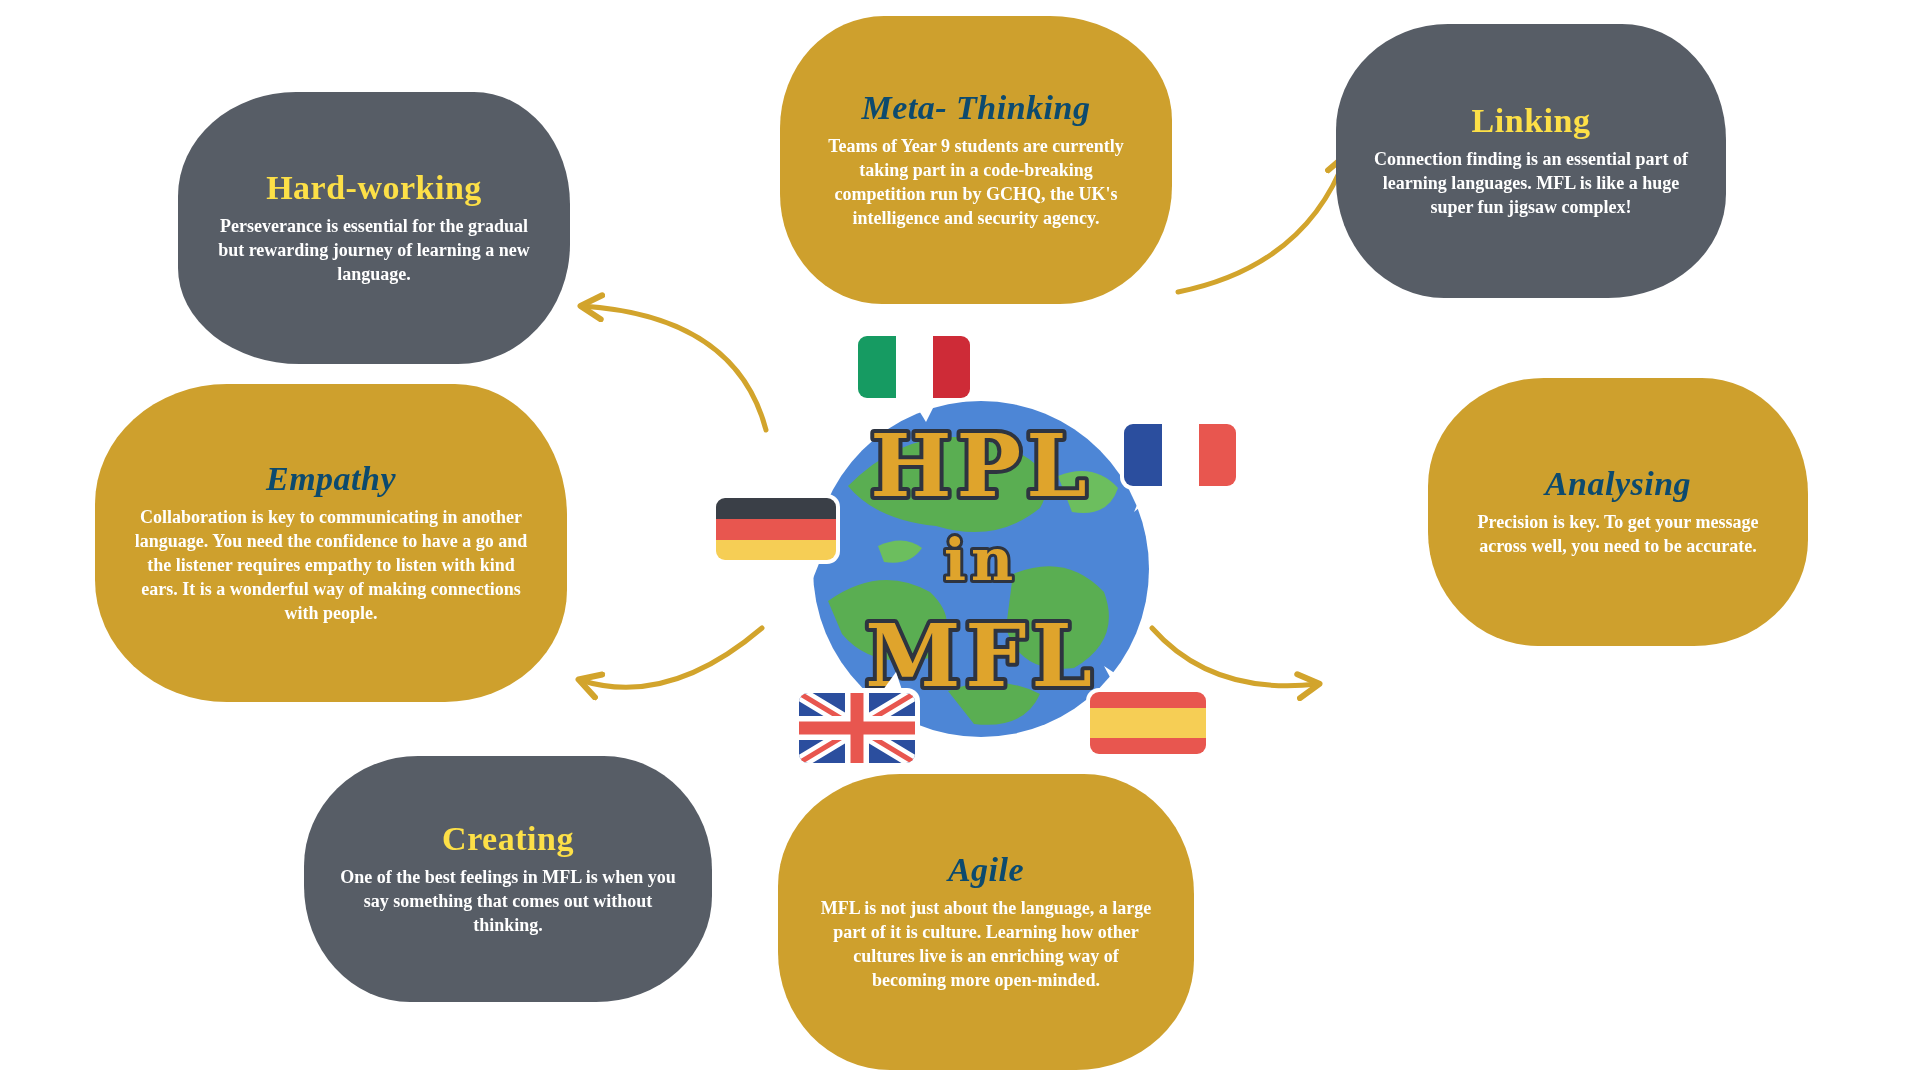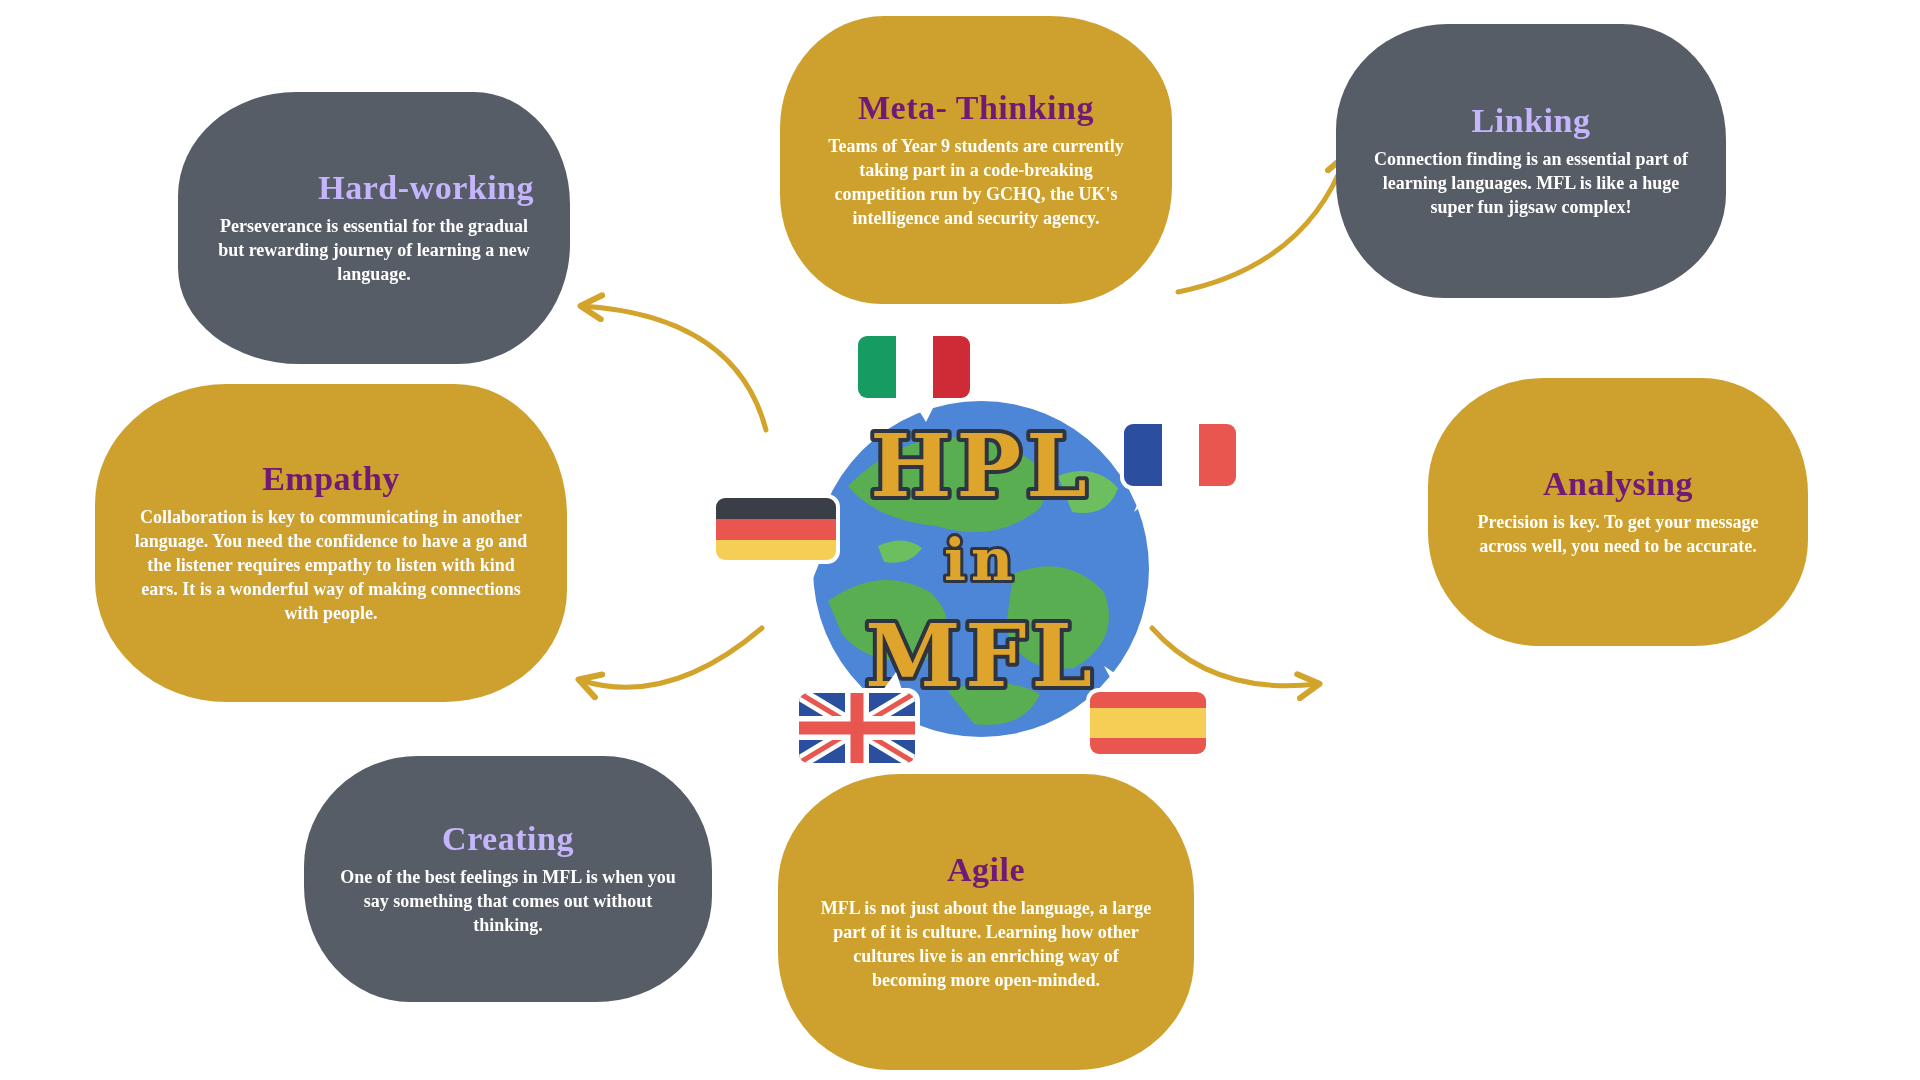--- a/index.html
+++ b/index.html
@@ -10,24 +10,24 @@
   .blob {
     position:absolute;
     display:flex; flex-direction:column; justify-content:center; align-items:center;
     text-align:center;
     padding:20px 36px;
   }
   .blob-title { font-weight:700; font-size:34px; letter-spacing:.5px; margin-bottom:8px; }
   .blob-body  { font-weight:700; font-size:18px; line-height:1.33; color:#ffffff; }
   .gray { background:#575D66; }
   .gold { background:#CEA02D; }
-  .gray .blob-title { color:#c4b5fd; }
-  .gold .blob-title { color:#701a75; }
-
-  .b-hard  { left:178px;  top:92px;  width:392px; height:272px; border-radius:118px 96px 112px 122px / 104px 112px 120px 96px;align-items:flex-end; }
+  .gray .blob-title { color:#fde047; }
+  .gold .blob-title { color:#0c4a6e;font-style:italic; }
+
+  .b-hard  { left:178px;  top:92px;  width:392px; height:272px; border-radius:118px 96px 112px 122px / 104px 112px 120px 96px; }
   .b-meta  { left:780px;  top:16px;  width:392px; height:288px; border-radius:104px 122px 112px 102px / 112px 104px 118px 110px; }
   .b-link  { left:1336px; top:24px;  width:390px; height:274px; border-radius:112px 104px 118px 108px / 106px 116px 104px 118px; }
   .b-emp   { left:95px;   top:384px; width:472px; height:318px; border-radius:132px 112px 122px 132px / 120px 132px 112px 122px; }
   .b-ana   { left:1428px; top:378px; width:380px; height:268px; border-radius:116px 106px 114px 110px / 108px 116px 106px 114px; }
   .b-real  { left:304px;  top:756px; width:408px; height:246px; border-radius:114px 108px 116px 106px / 110px 114px 106px 116px; }
   .b-agile { left:778px;  top:774px; width:416px; height:296px; border-radius:122px 110px 118px 112px / 112px 120px 110px 118px;justify-content:center; }
   .b-creat { left:1272px; top:726px; width:418px; height:268px; border-radius:112px 118px 108px 116px / 116px 108px 118px 110px; }
 
   .layer { position:absolute; left:0; top:0; }
   .flag { position:absolute; }

